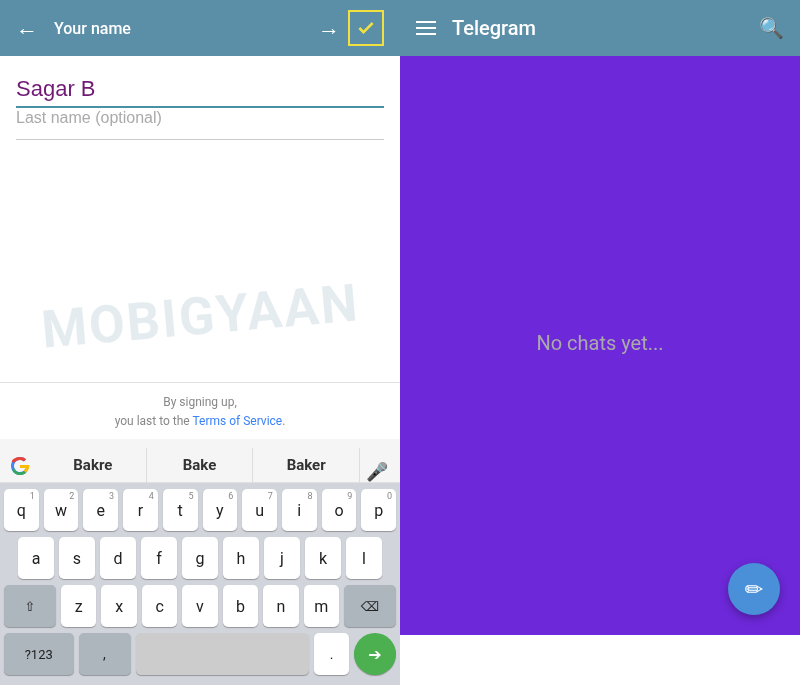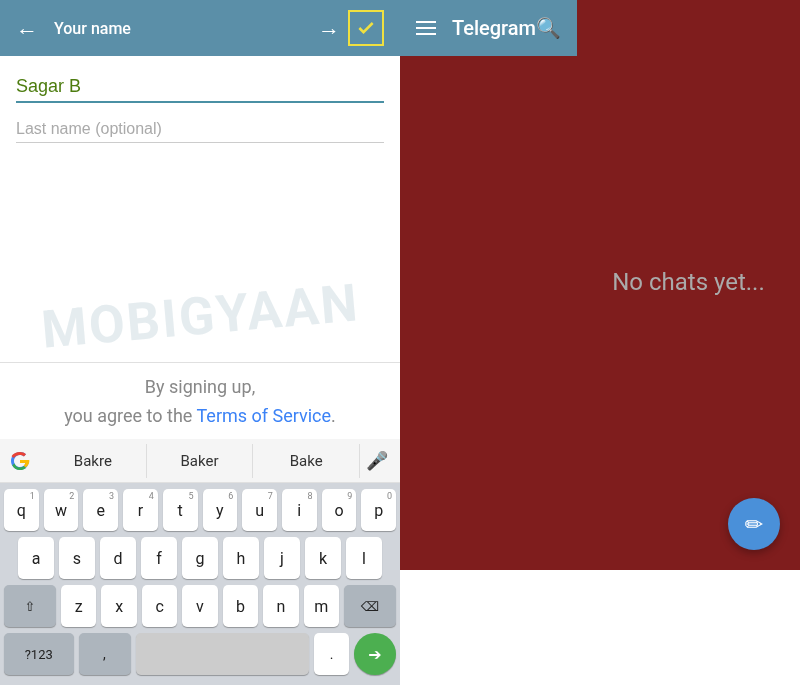--- a/index.html
+++ b/index.html
@@ -67,35 +67,35 @@
       font-size: 15px;
       color: #555;
       margin-bottom: 20px;
     }
 
     .name-input {
       width: 100%;
       border: none;
       border-bottom: 2px solid #4a90a4;
       outline: none;
-      font-size: 18px;
-      color: #4d7c0f;
+      font-size: 22px;
+      color: #701a75;
       padding-bottom: 4px;
-      margin-bottom: 16px;
+      margin-bottom: 0;
       background: transparent;
     }
 
     .lastname-input {
       width: 100%;
       border: none;
       border-bottom: 1px solid #ccc;
       outline: none;
       font-size: 16px;
       color: #aaa;
-      padding-bottom: 4px;
+      padding-bottom: 12px;
       background: transparent;
     }
 
     .lastname-input::placeholder {
       color: #aaa;
     }
 
     .watermark {
       position: absolute;
       top: 160px;
@@ -119,38 +119,39 @@
     }
 
     
     .keyboard-area {
       background: #fff;
       border-top: 1px solid #e0e0e0;
     }
 
     .signing-text {
       text-align: center;
-      font-size: 18px;
+      font-size: 12px;
       color: #888;
       padding: 10px 0 8px 0;
       line-height: 1.6;
     }
 
     .signing-text a {
       color: #3b82f6;
       text-decoration: none;
     }
 
     .suggestions-row {
       display: flex;
-      align-items: center;
+      align-items: flex-end;
       background: #f5f5f5;
       height: 44px;
       border-bottom: 1px solid #e0e0e0;
       padding: 0 4px;
+      font-weight: bold;
     }
 
     .google-icon {
       width: 32px;
       height: 32px;
       margin-right: 4px;
       display: flex;
       align-items: center;
       justify-content: center;
     }
@@ -262,24 +263,24 @@
     }
 
     .key-period {
       background: white;
       font-size: 14px;
     }
 
     
     .right-panel {
       width: 400px;
-      height: 570px;
-      display: flex;
-      flex-direction: row;
-      background: #7f1d1d;
+      height: 635px;
+      display: flex;
+      flex-direction: column;
+      background: #6d28d9;
     }
 
     .right-header {
       background: #5b8fa8;
       height: 56px;
       display: flex;
       align-items: center;
       padding: 0 16px;
       color: white;
     }
@@ -318,21 +319,21 @@
     .right-content {
       flex: 1;
       display: flex;
       flex-direction: column;
       align-items: center;
       justify-content: center;
       position: relative;
     }
 
     .no-chats-text {
-      font-size: 24px;
+      font-size: 20px;
       color: #aaa;
       margin-bottom: 6px;
     }
 
     .no-chats-sub {
       font-size: 14px;
       color: #bbb;
       text-align: center;
       padding: 0 20px;
       line-height: 1.5;
@@ -379,35 +380,35 @@
     <input class="name-input" type="text" value="Sagar B" style="">
     <input class="lastname-input" type="text" placeholder="Last name (optional)" style="">
     <div class="watermark">
       <span class="watermark-text">MOBIGYAAN</span>
     </div>
   </div>
 
   <div class="keyboard-area">
     <div class="signing-text">
       <span>By signing up,</span><br>
-      <span>you agree to the </span><a href="#">Terms of Service</a><span>.</span>
+      <span>you last to the </span><a href="#">Terms of Service</a><span>.</span>
     </div>
 
     <div class="suggestions-row">
       <div class="google-icon">
         <svg width="24" height="24" viewBox="0 0 24 24">
           <path d="M21.35 11.1H12v2.8h5.35c-.5 2.4-2.6 4.1-5.35 4.1-3.31 0-6-2.69-6-6s2.69-6 6-6c1.48 0 2.82.54 3.85 1.43l2.12-2.12C16.5 3.77 14.36 3 12 3 7.03 3 3 7.03 3 12s4.03 9 9 9c5.17 0 8.65-3.6 8.65-8.65 0-.58-.06-1.14-.3-1.25z" fill="#4285F4"></path>
           <path d="M3.5 7.3l2.4 1.77C7.1 7.1 9.38 6 12 6c1.48 0 2.82.54 3.85 1.43l2.12-2.12C16.5 3.77 14.36 3 12 3 8.16 3 4.86 4.7 3.5 7.3z" fill="#EA4335"></path>
           <path d="M12 21c2.32 0 4.44-.78 6.1-2.08l-2.2-1.82C14.82 18 13.48 18.5 12 18.5c-2.74 0-4.83-1.7-5.35-4.1l-2.4 1.75C5.6 19.3 8.5 21 12 21z" fill="#34A853"></path>
           <path d="M21.35 11.1H12v2.8h5.35c-.24 1.1-.86 2.05-1.75 2.7l2.2 1.82C19.55 16.9 21.35 14.7 21.35 12c0-.58-.06-1.14-.3-1.25l.3.35z" fill="#FBBC05"></path>
         </svg>
       </div>
       <div class="suggestion">Bakre</div>
+      <div class="suggestion">Bake</div>
       <div class="suggestion">Baker</div>
-      <div class="suggestion">Bake</div>
       <div class="mic-icon">🎤</div>
     </div>
 
     <div class="keyboard">
 
       <div class="key-row">
         <div class="key"><span class="num-hint">1</span>q</div>
         <div class="key"><span class="num-hint">2</span>w</div>
         <div class="key"><span class="num-hint">3</span>e</div>
         <div class="key"><span class="num-hint">4</span>r</div>

